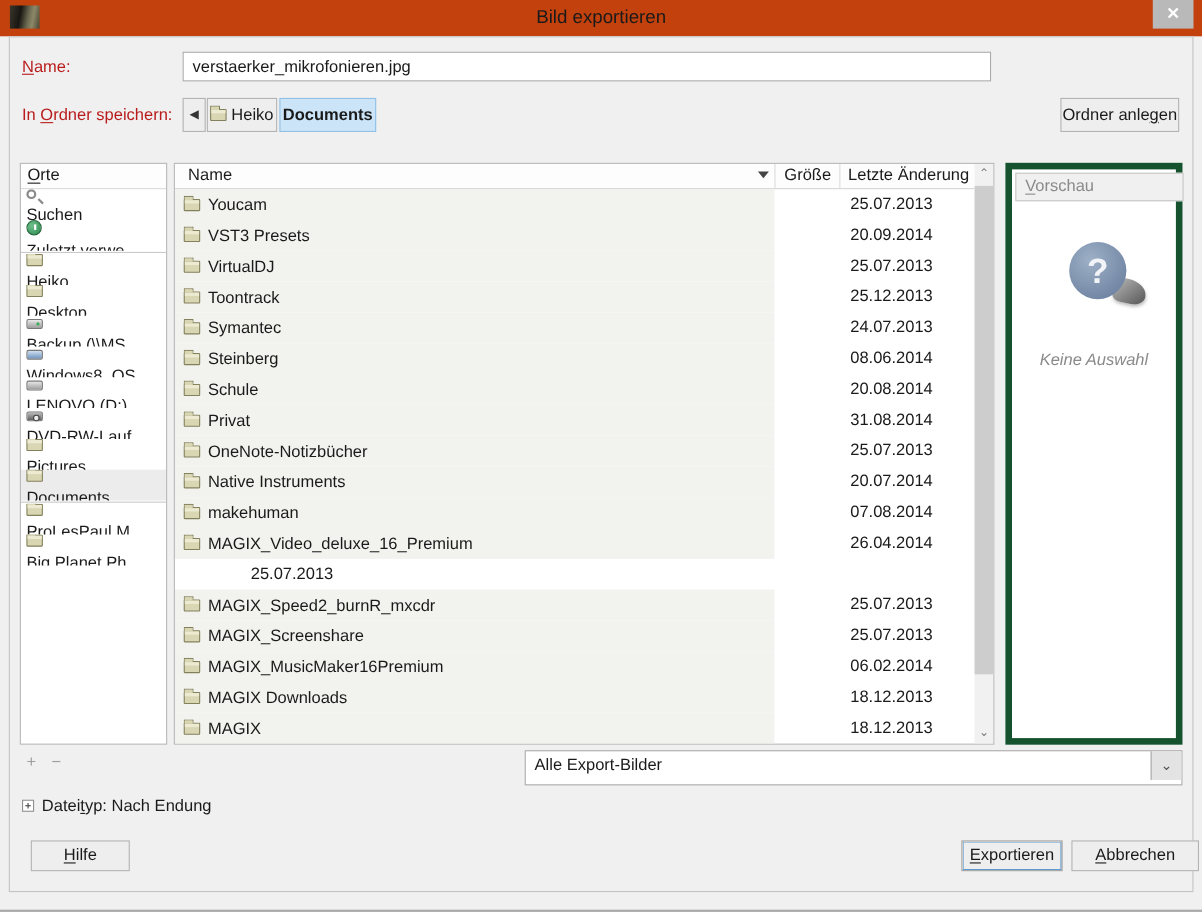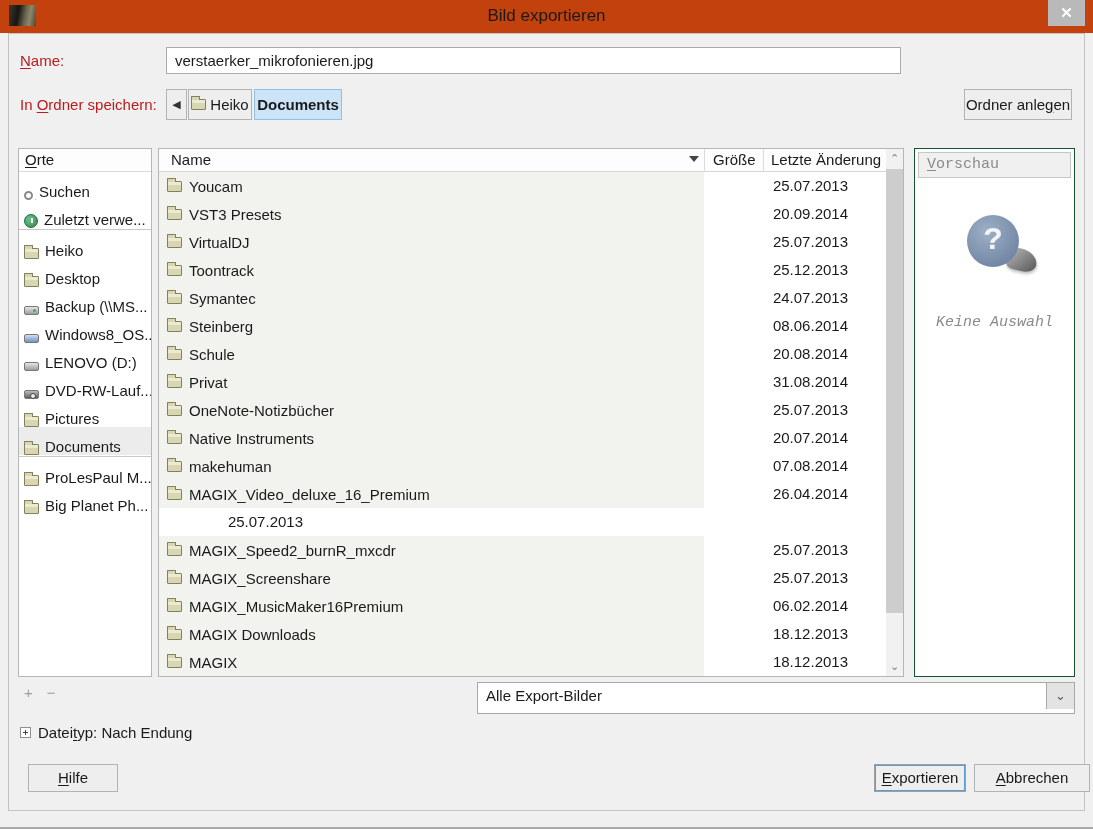--- a/index.html
+++ b/index.html
@@ -45,21 +45,21 @@
   .ic-drive.blue { background:linear-gradient(#cfe0f0,#6f93c0); }
   .ic-drive.dvd { background:linear-gradient(#bdbdbd,#5f5f5f); }
   .ic-drive.dvd::after { content:""; position:absolute; left:5px; top:2px; width:4px; height:4px; border-radius:50%; background:#eee; border:1px solid #444; }
   .ic-expander { width:11px; height:11px; border:1px solid #8f8f8f; background:#fff; position:relative; display:inline-block; vertical-align:-1px; }
   .ic-expander::before { content:""; position:absolute; left:2px; top:4px; width:5px; height:1px; background:#444; }
   .ic-expander::after { content:""; position:absolute; left:4px; top:2px; width:1px; height:5px; background:#444; }
 
   
   .places { position:absolute; left:18px; top:148px; width:134px; height:529px; background:#ffffff; border:1px solid #b6b6b6; overflow:hidden; }
   .places-header { height:23px; line-height:22px; padding-left:6px; border-bottom:1px solid #dadada; background:#fdfdfd; }
-  .p-item { height:28px; display:flex; align-items:flex-end; gap:6px; padding-left:5px; white-space:nowrap; overflow:hidden; }
+  .p-item { height:28px; display:flex; align-items:flex-start; gap:6px; padding-left:5px; white-space:nowrap; overflow:hidden;flex-direction:column; }
   .p-item.selected { background:#ececec; }
   .p-sep { height:1px; background:#c9c9c9; margin:1px 0; }
   .places-tools { position:absolute; left:24px; top:684px; color:#9e9e9e; font-size:15px; letter-spacing:0; }
   .places-tools span { margin-right:14px; }
 
   
   .filepanel { position:absolute; left:158px; top:148px; width:746px; height:529px; background:#ffffff; border:1px solid #b6b6b6; overflow:hidden; }
   .f-header { position:absolute; left:0; top:0; width:727px; height:23px; background:#fdfdfd; border-bottom:1px solid #d5d5d5; }
   .f-header .hcell { position:absolute; top:0; height:23px; line-height:22px; }
   .h-name { left:12px; }
@@ -74,21 +74,21 @@
   .f-size { width:59px; }
   .f-date { width:123px; text-align:right; padding-right:38px; line-height:28px; }
 
   
   .vscroll { position:absolute; right:0; top:0; width:17px; height:527px; background:#f1f1f1; }
   .v-up, .v-down { position:absolute; left:0; width:17px; height:17px; color:#7a7a7a; font-size:11px; text-align:center; line-height:17px; }
   .v-up { top:1px; } .v-down { bottom:1px; }
   .v-thumb { position:absolute; left:0; top:20px; width:17px; height:444px; background:#cdcdcd; }
 
   
-  .preview { position:absolute; left:914px; top:148px; width:161px; height:529px; background:#ffffff; border:1px solid #14532d;font-family:Liberation Mono, monospace; }
+  .preview { position:absolute; left:914px; top:148px; width:161px; height:529px; background:#ffffff; border:6px solid #14532d; }
   .preview-header { position:absolute; left:3px; top:3px; width:153px; height:26px; background:#f0f0f0; border:1px solid #c6c6c6; color:#8a8a8a; line-height:24px; padding-left:8px; }
   .q-icon { position:absolute; left:52px; top:66px; width:52px; height:52px; border-radius:50%;
      background:radial-gradient(circle at 38% 32%, #9db0c6, #64799a); color:#f2f4f8; font-size:32px; font-weight:bold;
      text-align:center; line-height:52px; }
   .q-swoosh { position:absolute; left:92px; top:100px; width:30px; height:22px; background:linear-gradient(130deg,#b9b9b9,#555); border-radius:2px 90% 60% 40%; transform:rotate(12deg); box-shadow:1px 2px 3px rgba(0,0,0,.25); }
   .no-selection { position:absolute; left:0; top:165px; width:100%; text-align:center; font-style:italic; color:#8a8a8a; }
 
   
   .combo { position:absolute; left:477px; top:682px; width:598px; height:32px; background:#ffffff; border:1px solid #a9a9a9; }
   .combo-text { position:absolute; left:8px; top:0; line-height:26px; }

